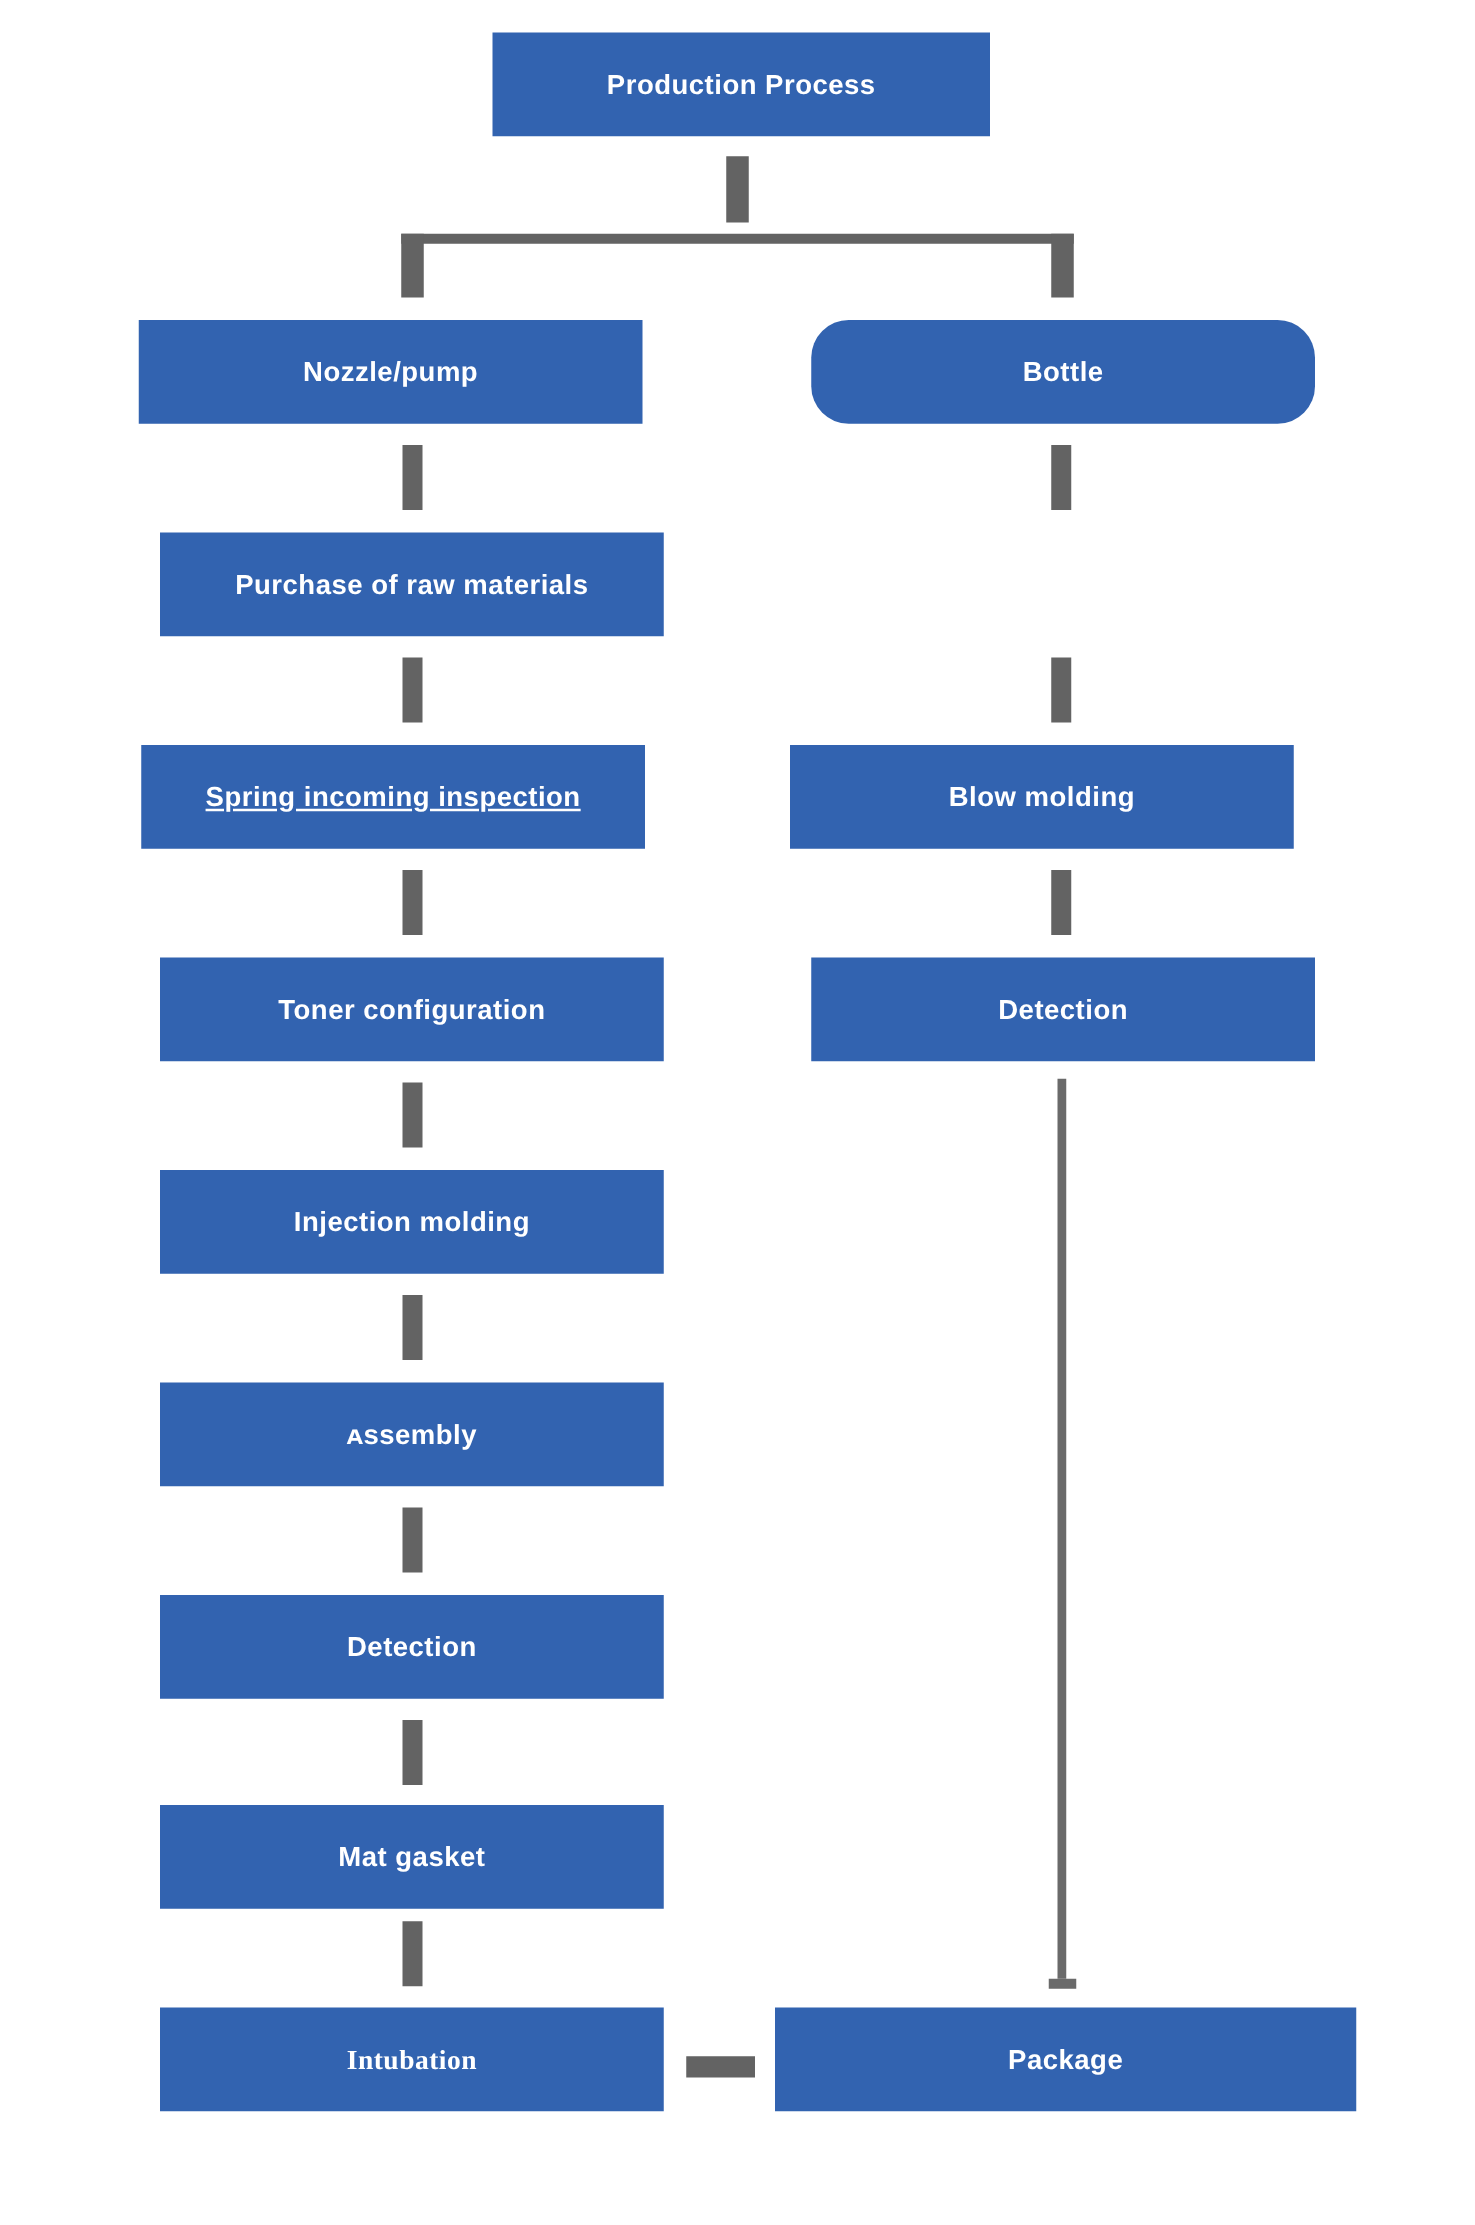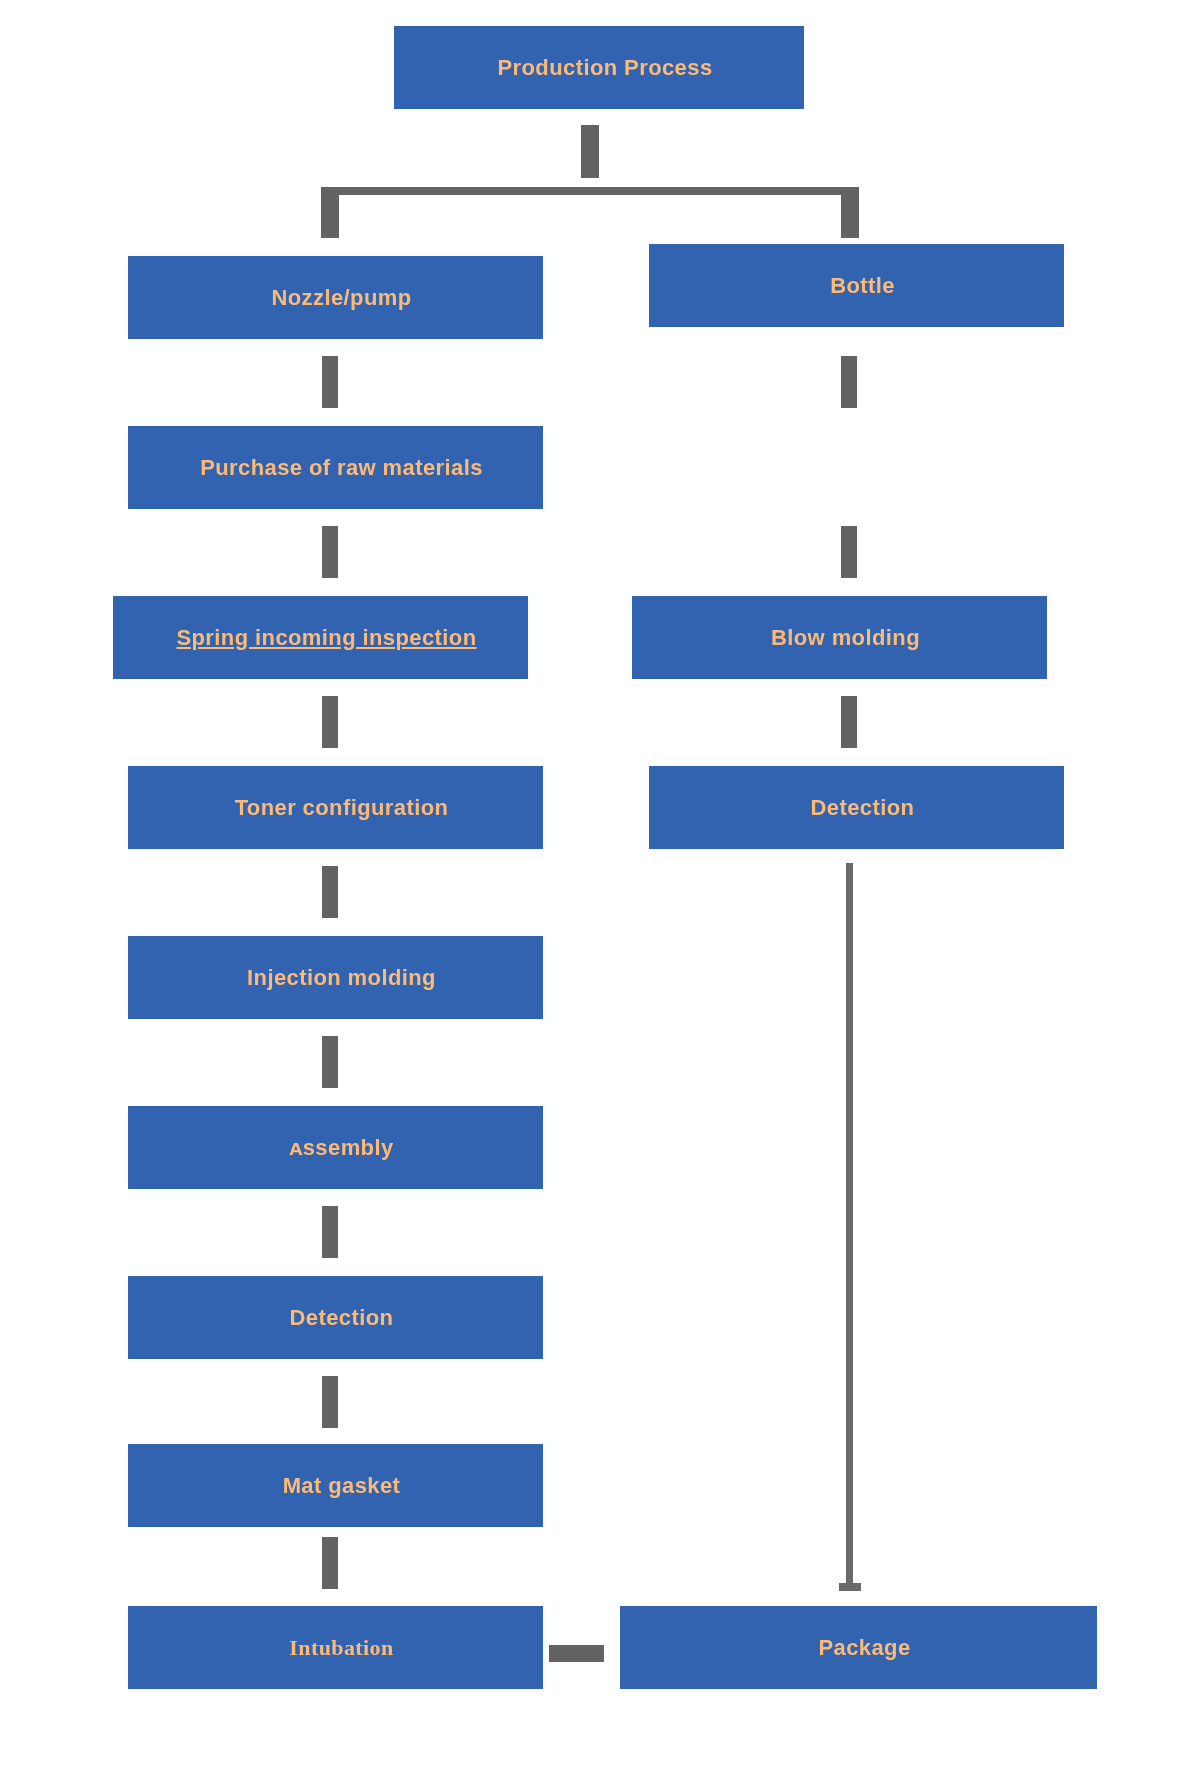--- a/index.html
+++ b/index.html
@@ -13,30 +13,29 @@
     height: 1780px;
     background: #ffffff;
     overflow: hidden;
     font-family: "Liberation Sans", "DejaVu Sans", sans-serif;
   }
   .node {
     position: absolute;
     width: 403px;
     height: 83px;
     background: #3263b0;
-    color: #fdba74;
+    color: #ffffff;
     font-size: 22px;
     font-weight: 700;
     letter-spacing: 0.4px;
     display: flex;
     align-items: center;
     justify-content: center;
     text-align: center;
     white-space: nowrap;
-    padding-left: 12px;
   }
   .vbar {
     position: absolute;
     width: 16px;
     height: 52px;
     background: #636363;
   }
   .hline {
     position: absolute;
     background: #636363;
@@ -52,21 +51,21 @@
 <div class="canvas">
 
   <div class="node" style="left:394px; top:26px; width:398px;">Production Process</div>
 
   <div class="vbar" style="left:581px; top:125px; width:18px; height:53px;"></div>
 
   <div class="hline" style="left:321px; top:187px; width:538px; height:8px;"></div>
   <div class="hline" style="left:321px; top:187px; width:18px; height:51px;"></div>
   <div class="hline" style="left:841px; top:187px; width:18px; height:51px;"></div>
 
-  <div class="node" style="left:128px; top:256px;text-align:right;">Nozzle/pump</div>
+  <div class="node" style="left:111px; top:256px;text-align:right;">Nozzle/pump</div>
   <div class="vbar" style="left:322px; top:356px;"></div>
 
   <div class="node" style="left:128px; top:426px;">Purchase of raw materials</div>
   <div class="vbar" style="left:322px; top:526px;"></div>
 
   <div class="node" style="left:113px; top:596px;text-decoration:underline;">Spring incoming inspection</div>
   <div class="vbar" style="left:322px; top:696px;"></div>
 
   <div class="node" style="left:128px; top:766px;">Toner configuration</div>
   <div class="vbar" style="left:322px; top:866px;"></div>
@@ -78,21 +77,21 @@
   <div class="vbar" style="left:322px; top:1206px;"></div>
 
   <div class="node" style="left:128px; top:1276px;">Detection</div>
   <div class="vbar" style="left:322px; top:1376px;"></div>
 
   <div class="node" style="left:128px; top:1444px;">Mat gasket</div>
   <div class="vbar" style="left:322px; top:1537px;"></div>
 
   <div class="node" style="left:128px; top:1606px;font-family:Liberation Serif, serif;">Intubation</div>
 
-  <div class="node" style="left:649px; top:244px;">Bottle</div>
+  <div class="node" style="left:649px; top:256px;border-radius:30px;">Bottle</div>
   <div class="vbar" style="left:841px; top:356px;"></div>
 
   <div class="vbar" style="left:841px; top:526px;"></div>
 
   <div class="node" style="left:632px; top:596px;">Blow molding</div>
   <div class="vbar" style="left:841px; top:696px;"></div>
 
   <div class="node" style="left:649px; top:766px;">Detection</div>
 
   <div class="thinline" style="left:846px; top:863px; width:7px; height:720px;"></div>

